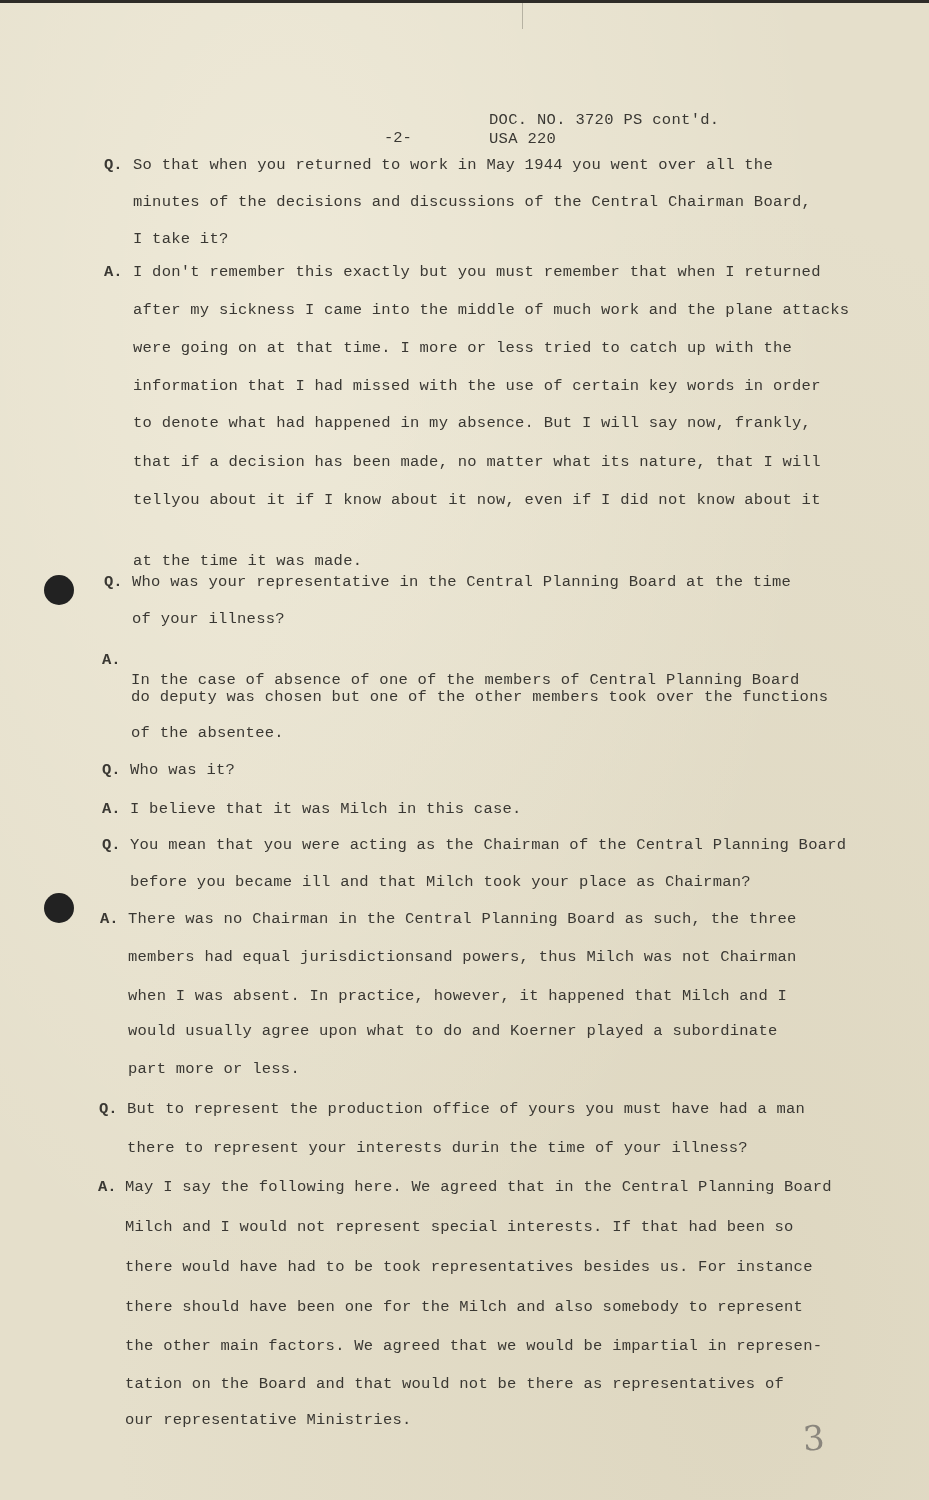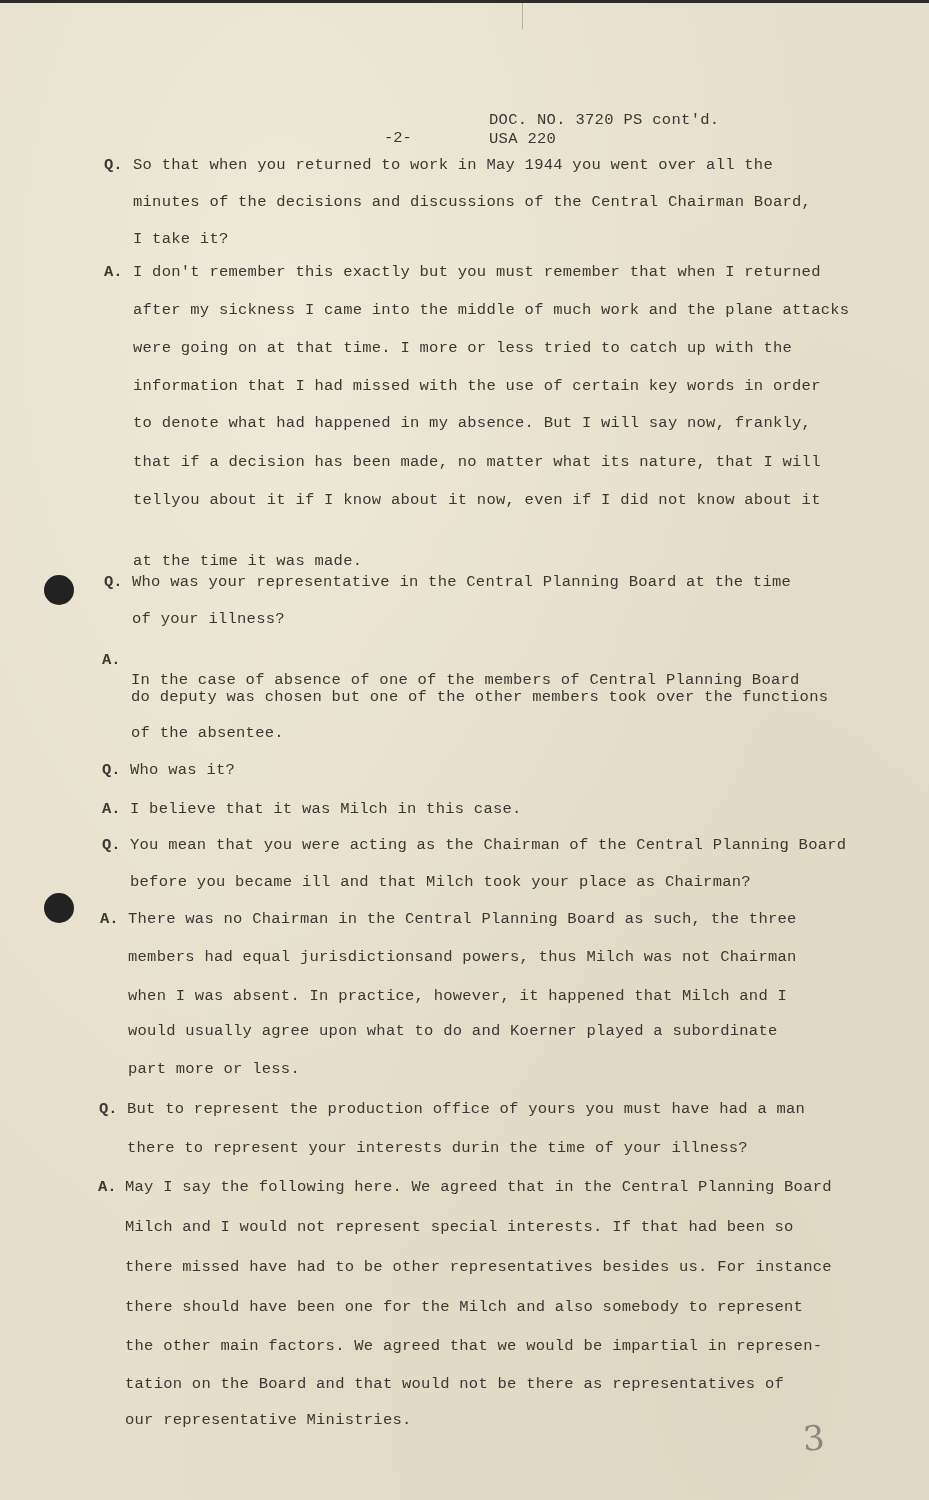--- a/index.html
+++ b/index.html
@@ -153,21 +153,21 @@
   <div>
     <span class="marker" style="left:99px; top:1099px;">Q.</span>
     <span class="line" style="left:127px; top:1099px;">But to represent the production office of yours you must have had a man</span>
     <span class="line" style="left:127px; top:1138px;">there to represent your interests durin the time of your illness?</span>
   </div>
 
   <div>
     <span class="marker" style="left:98px; top:1177px;">A.</span>
     <span class="line" style="left:125px; top:1177px;">May I say the following here. We agreed that in the Central Planning Board</span>
     <span class="line" style="left:125px; top:1217px;">Milch and I would not represent special interests. If that had been so</span>
-    <span class="line" style="left:125px; top:1257px;">there missed have had to be other representatives besides us. For instance</span>
+    <span class="line" style="left:125px; top:1257px;">there would have had to be took representatives besides us. For instance</span>
     <span class="line" style="left:125px; top:1297px;">there should have been one for the Milch and also somebody to represent</span>
     <span class="line" style="left:125px; top:1336px;">the other main factors. We agreed that we would be impartial in represen-</span>
     <span class="line" style="left:125px; top:1374px;">tation on the Board and that would not be there as representatives of</span>
     <span class="line" style="left:125px; top:1410px;">our representative Ministries.</span>
   </div>
 
   <div class="annotation">3</div>
 </div>
 
 </body></html>

